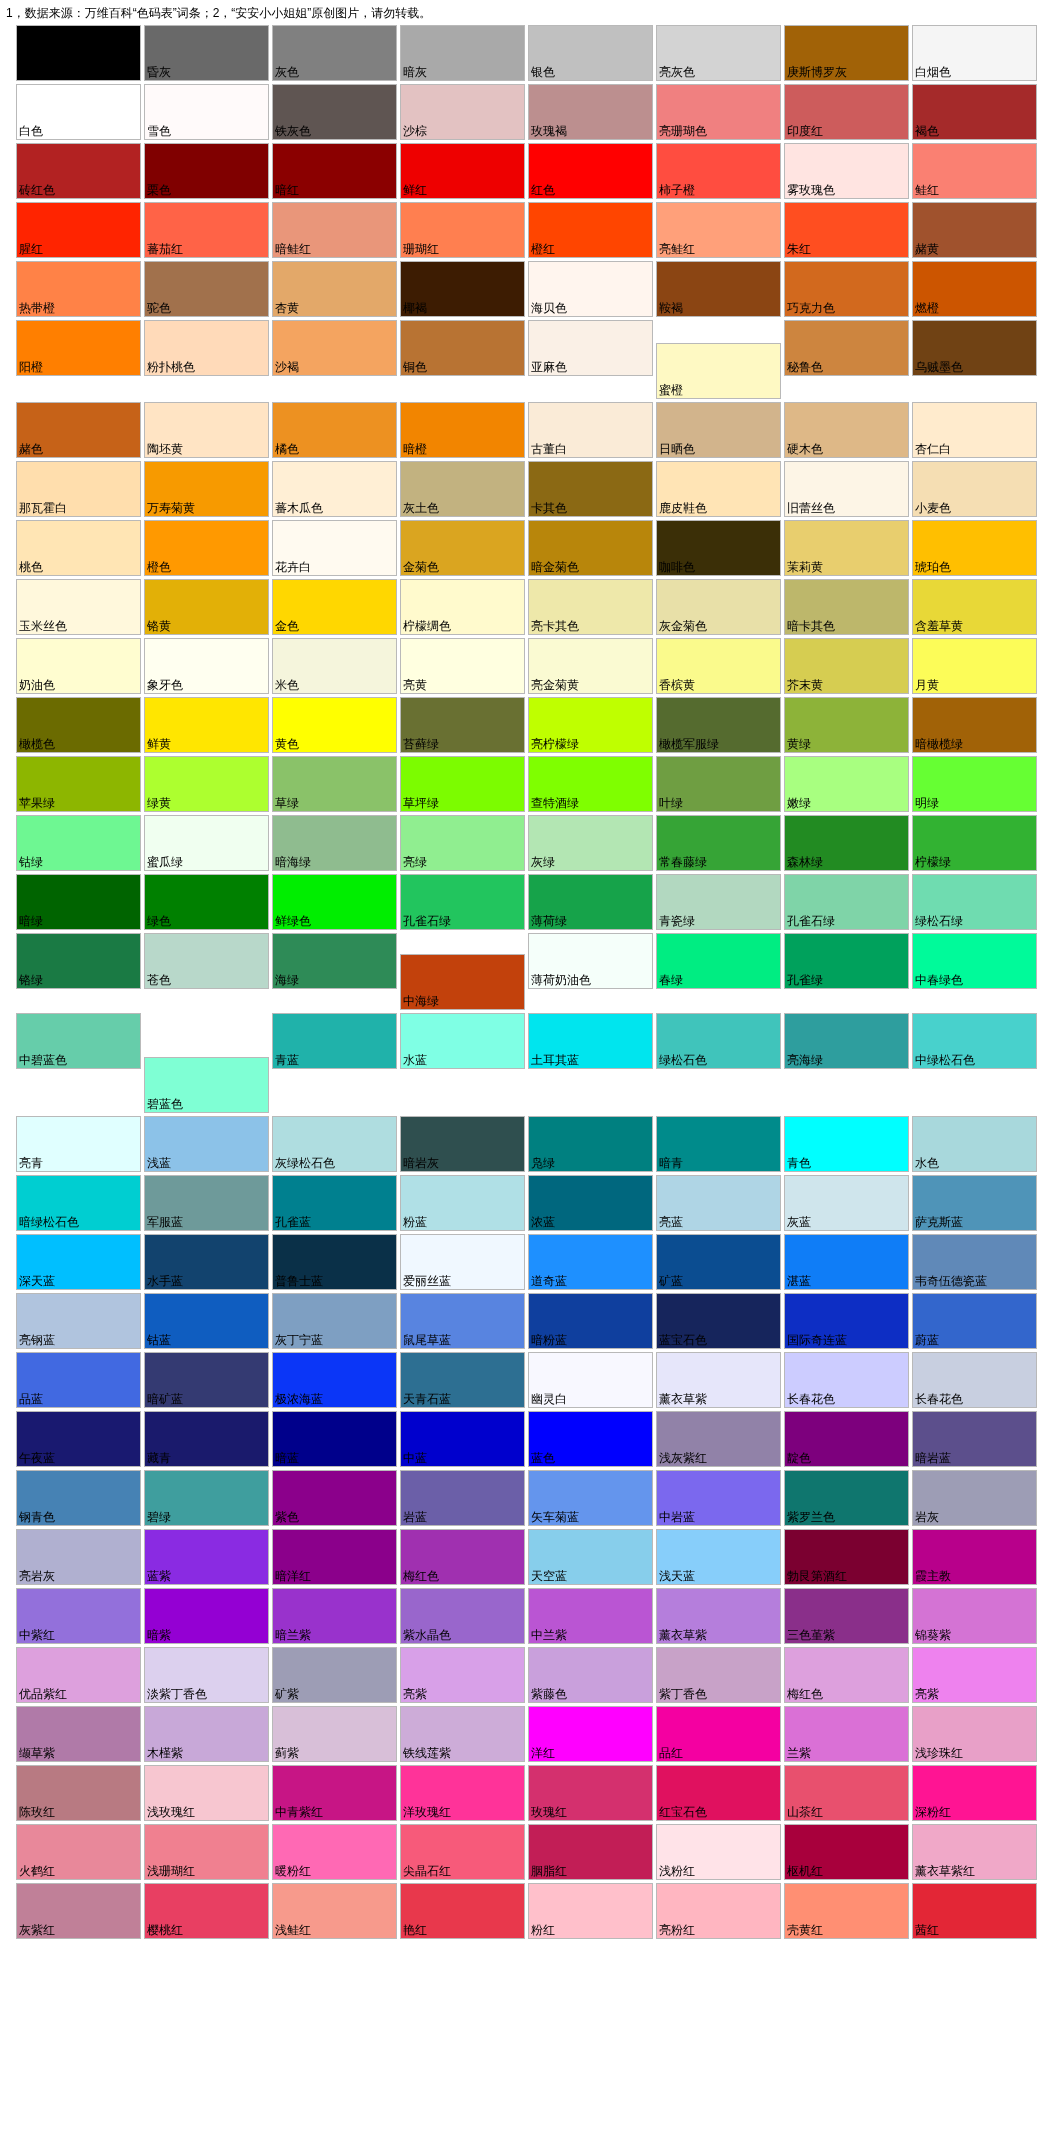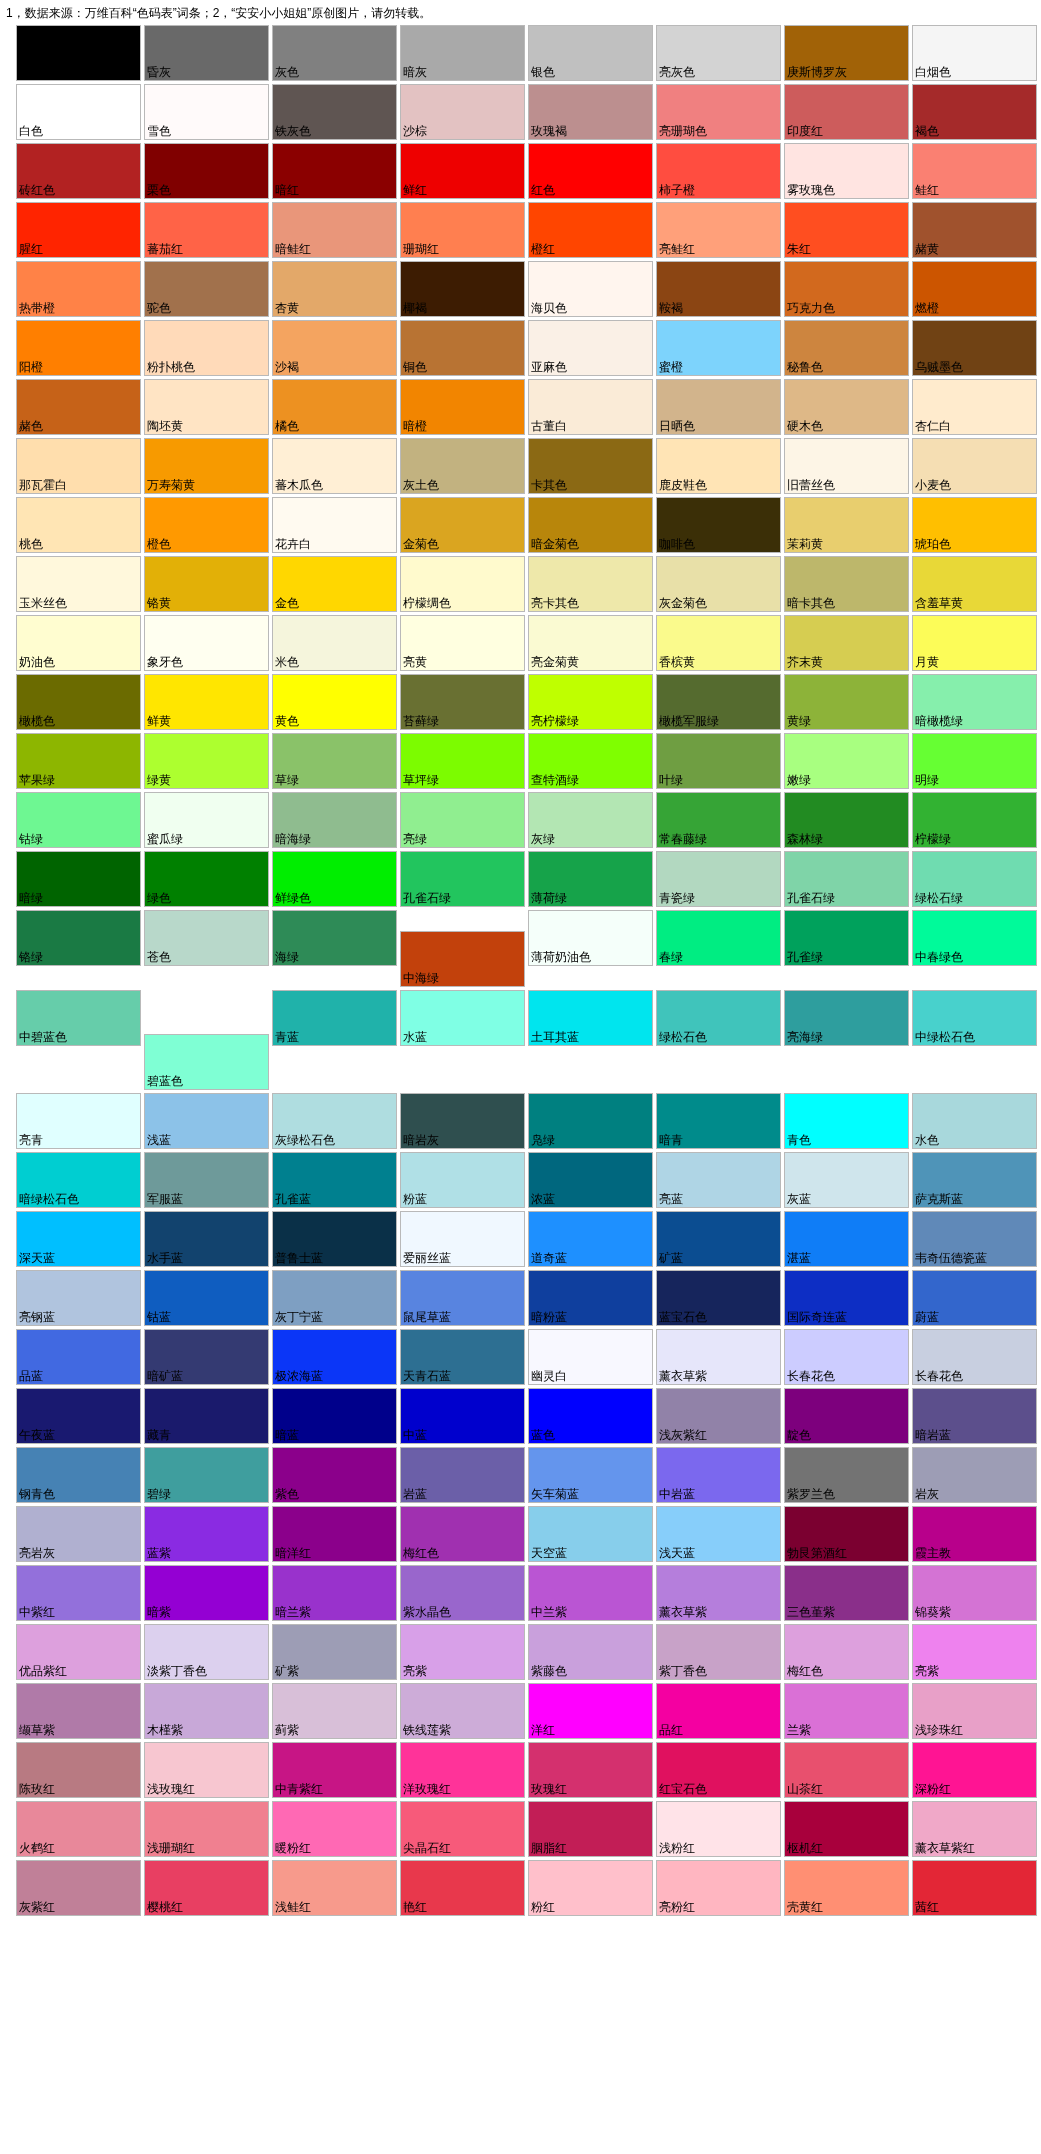--- a/index.html
+++ b/index.html
@@ -197,21 +197,21 @@
       </div>
       <div class="swatch" style="background: rgb(244, 164, 96);">
         <span class="swatch-label">沙褐</span>
       </div>
       <div class="swatch" style="background: rgb(184, 115, 51);">
         <span class="swatch-label">铜色</span>
       </div>
       <div class="swatch" style="background: rgb(250, 240, 230);">
         <span class="swatch-label">亚麻色</span>
       </div>
-      <div class="swatch" style="background: #7dd3fc;">
+      <div class="swatch" style="background: #fef9c3; margin-top: 23px;">
         <span class="swatch-label">蜜橙</span>
       </div>
       <div class="swatch" style="background: rgb(205, 133, 63);">
         <span class="swatch-label">秘鲁色</span>
       </div>
       <div class="swatch" style="background: rgb(112, 66, 20);">
         <span class="swatch-label">乌贼墨色</span>
       </div>
       <div class="swatch" style="background: rgb(198, 98, 24);">
         <span class="swatch-label">赭色</span>
@@ -347,21 +347,21 @@
       </div>
       <div class="swatch" style="background: rgb(191, 255, 0);">
         <span class="swatch-label">亮柠檬绿</span>
       </div>
       <div class="swatch" style="background: rgb(85, 107, 47);">
         <span class="swatch-label">橄榄军服绿</span>
       </div>
       <div class="swatch" style="background: rgb(141, 179, 57);">
         <span class="swatch-label">黄绿</span>
       </div>
-      <div class="swatch" style="background: #86efac;">
+      <div class="swatch" style="background: #a16207;">
         <span class="swatch-label">暗橄榄绿</span>
       </div>
       <div class="swatch" style="background: rgb(141, 182, 0);">
         <span class="swatch-label">苹果绿</span>
       </div>
       <div class="swatch" style="background: rgb(173, 255, 47);">
         <span class="swatch-label">绿黄</span>
       </div>
       <div class="swatch" style="background: rgb(138, 194, 105);">
         <span class="swatch-label">草绿</span>
@@ -632,21 +632,21 @@
       </div>
       <div class="swatch" style="background: rgb(107, 95, 168);">
         <span class="swatch-label">岩蓝</span>
       </div>
       <div class="swatch" style="background: rgb(100, 149, 237);">
         <span class="swatch-label">矢车菊蓝</span>
       </div>
       <div class="swatch" style="background: rgb(123, 104, 238);">
         <span class="swatch-label">中岩蓝</span>
       </div>
-      <div class="swatch" style="background: #737373;">
+      <div class="swatch" style="background: #0f766e;">
         <span class="swatch-label">紫罗兰色</span>
       </div>
       <div class="swatch" style="background: rgb(157, 157, 181);">
         <span class="swatch-label">岩灰</span>
       </div>
       <div class="swatch" style="background: rgb(176, 176, 208);">
         <span class="swatch-label">亮岩灰</span>
       </div>
       <div class="swatch" style="background: rgb(138, 43, 226);">
         <span class="swatch-label">蓝紫</span>

